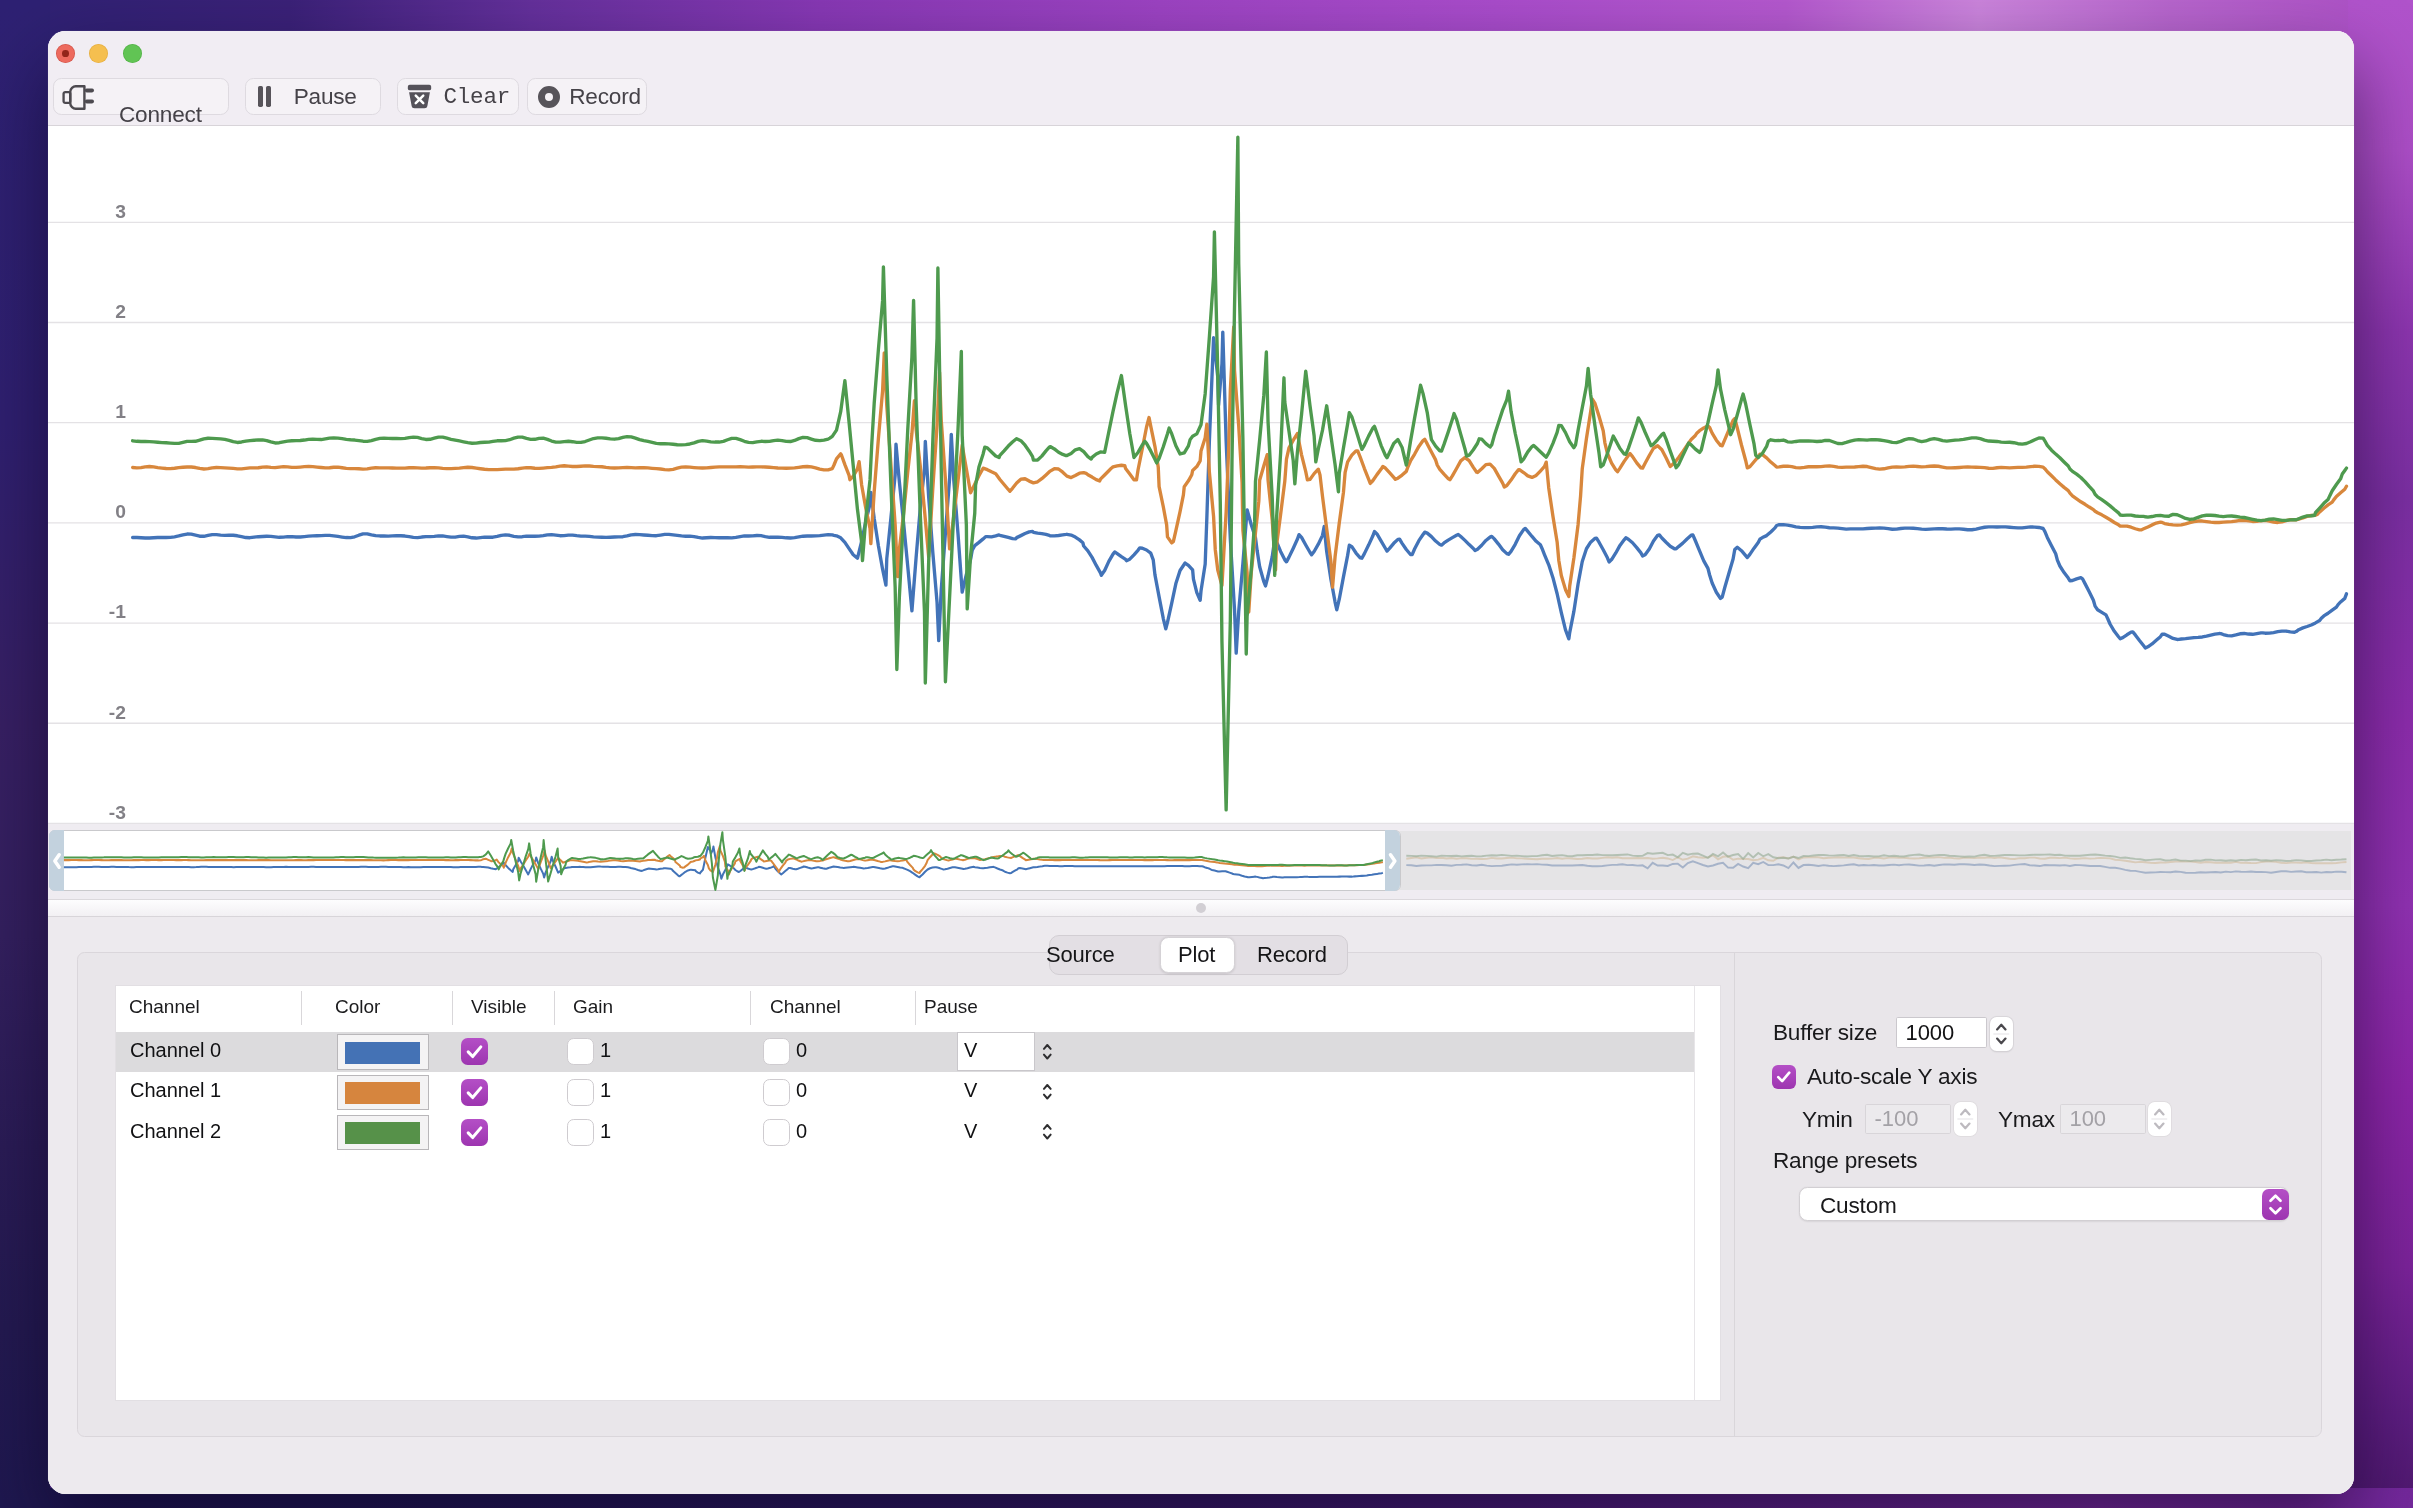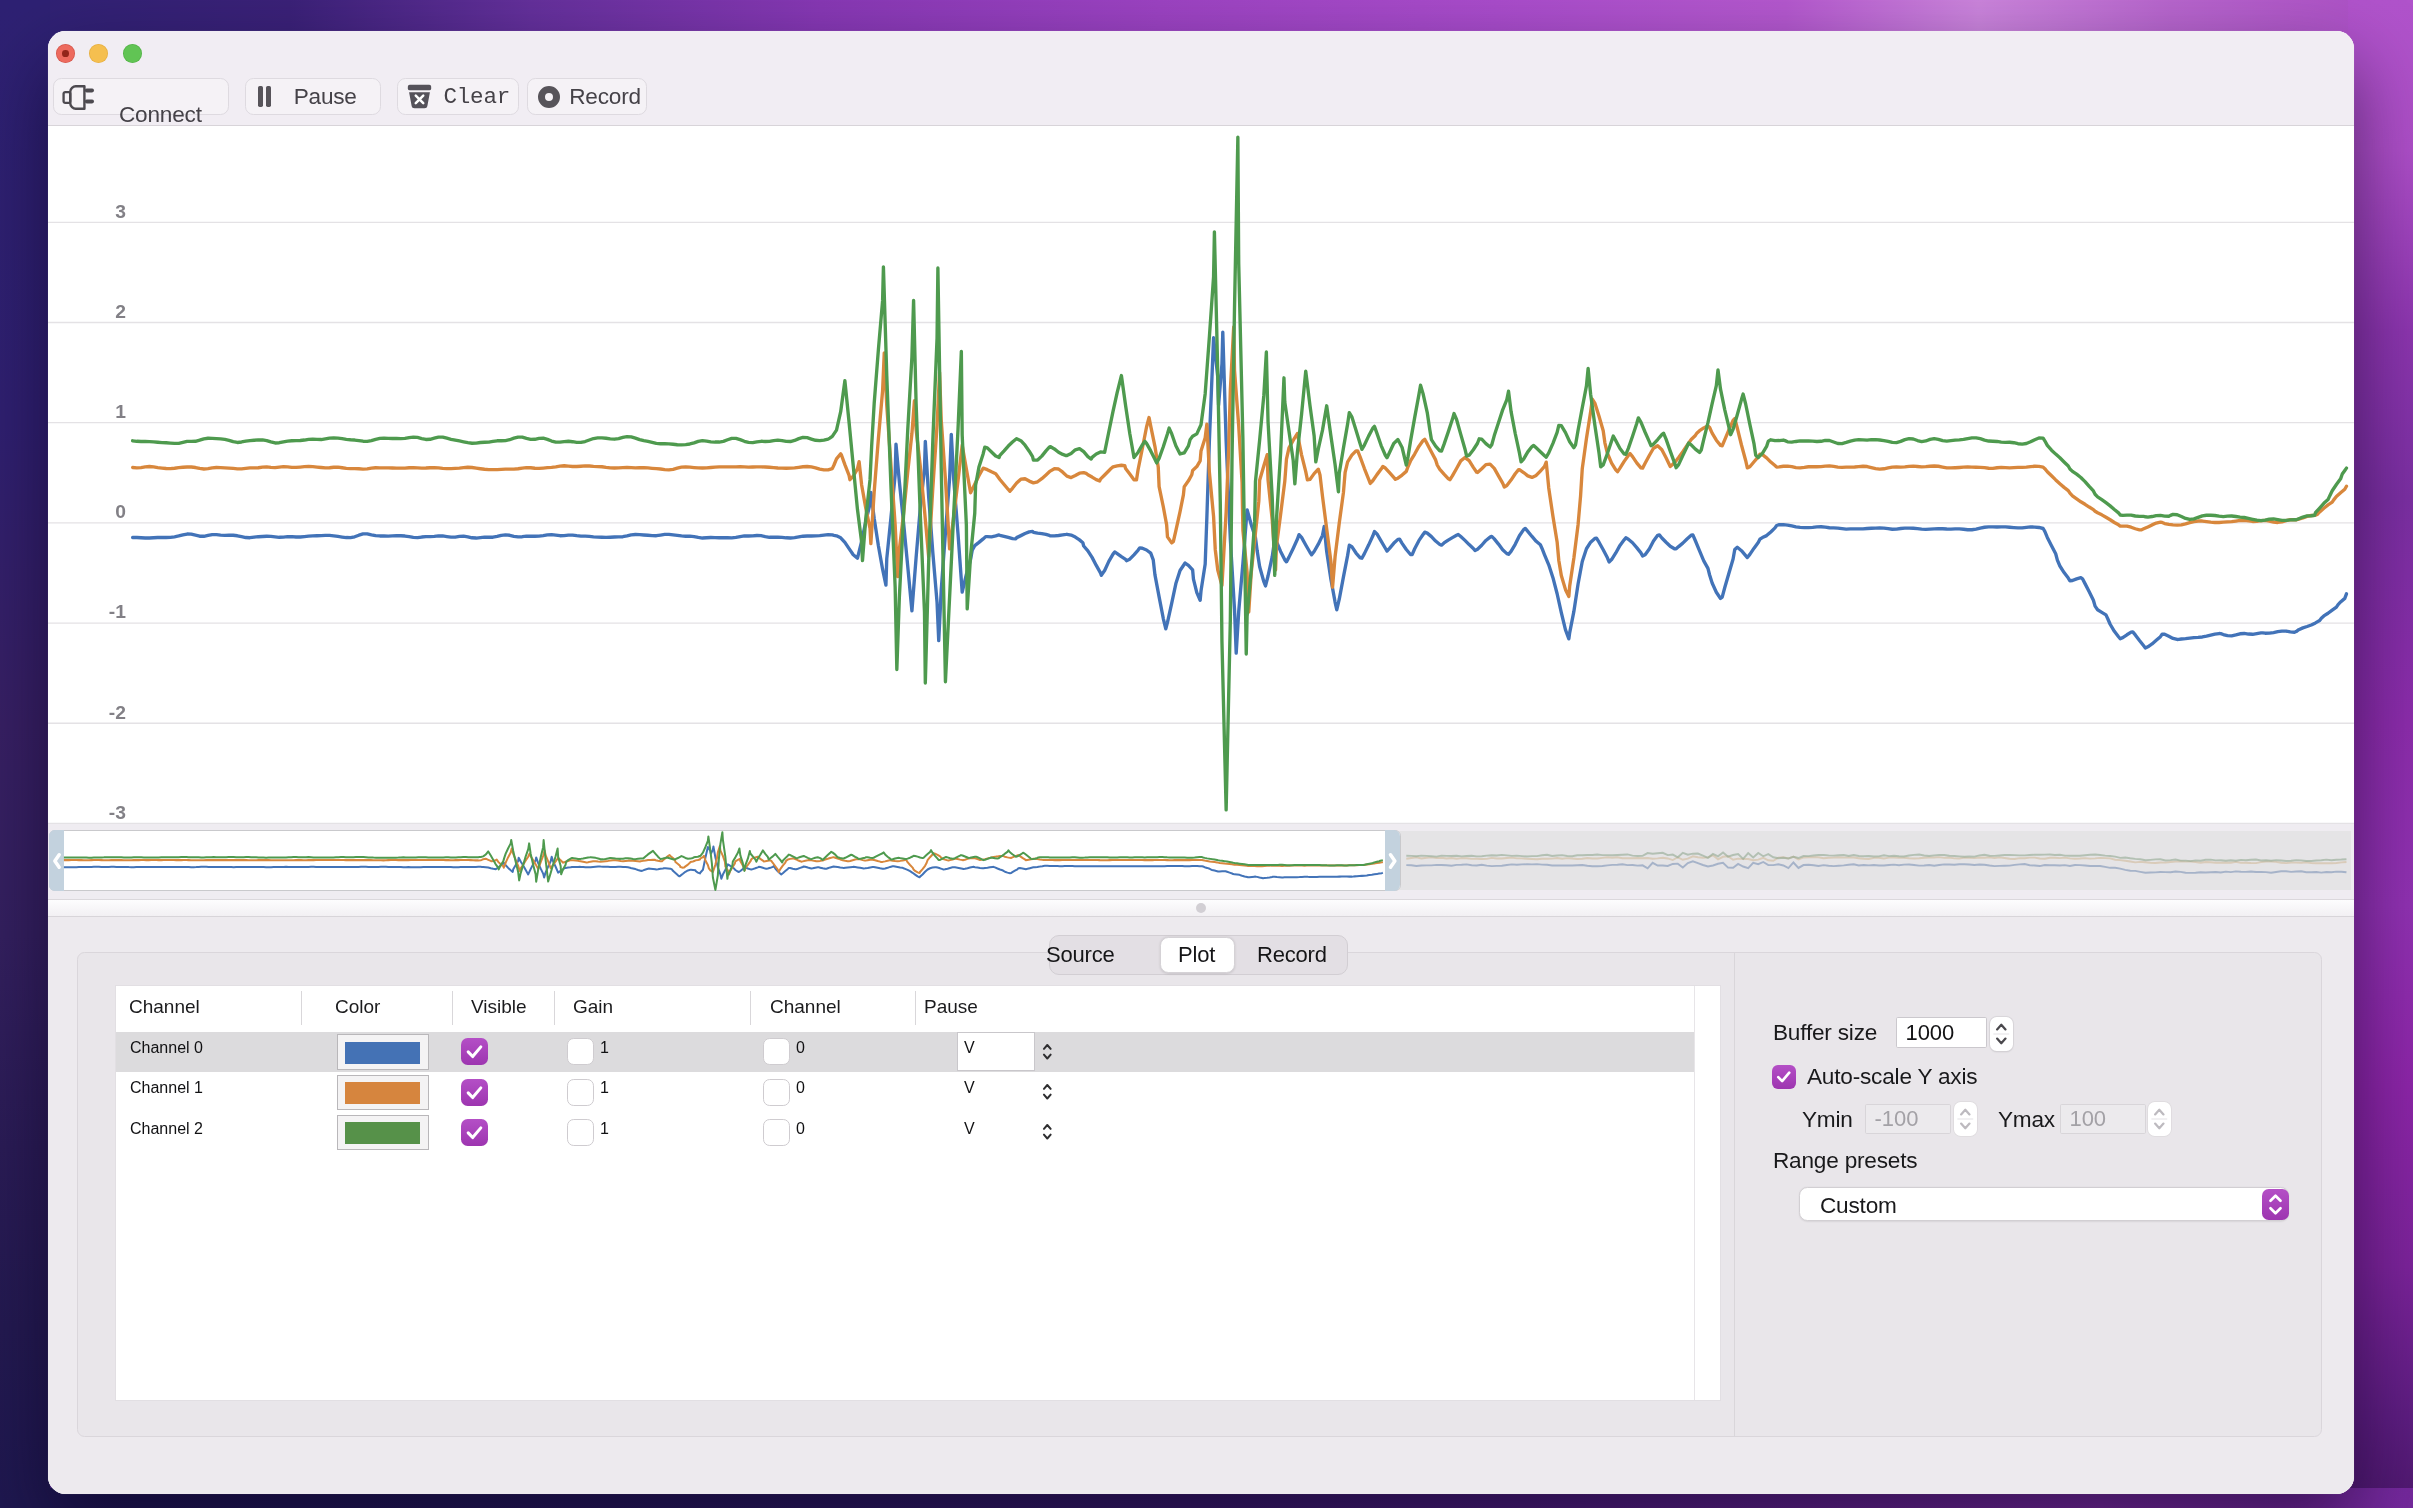--- a/index.html
+++ b/index.html
@@ -41,21 +41,21 @@
 #paneDivider { position:absolute; left:1686px; top:922px; width:1.3px; height:484px; background:#d9d6da; }
 #segc { position:absolute; left:1001px; top:904px; width:299px; height:40px; background:#e3dfe4;
   border:0.8px solid #d2ced3; border-radius:10px; }
 #segsel { position:absolute; left:1112px; top:906px; width:75px; height:36px; background:#fff;
   border:0.4px solid #d5d2d6; border-radius:8.4px; box-shadow:0 0.8px 2.5px rgba(0,0,0,0.12); }
 .segt { position:absolute; top:911px; font-size:22px; color:#151517; letter-spacing:-0.2px; }
 #table { position:absolute; left:67px; top:954px; width:1606px; height:416px; background:#fff;
   border:0.8px solid #e2dfe3; }
 .hsep { position:absolute; top:960px; width:1.3px; height:34px; background:#d9d7da; }
 .htext { position:absolute; top:965px; font-size:19px; color:#1b1b1d; }
-.rowt { position:absolute; font-size:16px; color:#111113; }
+.rowt { position:absolute; font-size:20px; color:#111113; }
 #row1 { position:absolute; left:68px; top:1001px; width:1578px; height:40px; background:#dcdbdd; }
 .well { position:absolute; left:289px; width:92px; background:#f4f3f4; border:1.3px solid #b9b7ba; }
 .welli { position:absolute; left:297px; width:75px; }
 .cb { position:absolute; width:27px; height:27px; border-radius:6.7px; }
 .cb.on { background:linear-gradient(to bottom,#b44fc6,#9d35b0); }
 .cb.off { background:#fff; border:1.3px solid #cfccd0; }
 .ctrlLabel { position:absolute; font-size:22.6px; color:#19191b; letter-spacing:-0.2px; }
 .field { position:absolute; background:#fff; border:0.8px solid #cbc8cd; border-radius:1.7px;
   font-size:22px; color:#131315; padding-left:8.4px; display:flex; align-items:center; }
 .field.dis { background:#eceaed; border-color:#d8d5d9; color:#a3a1a6; }

